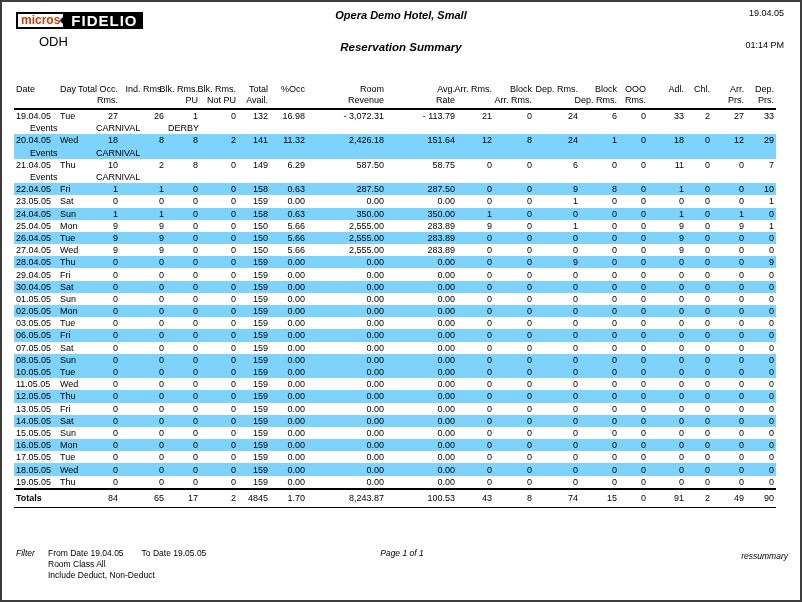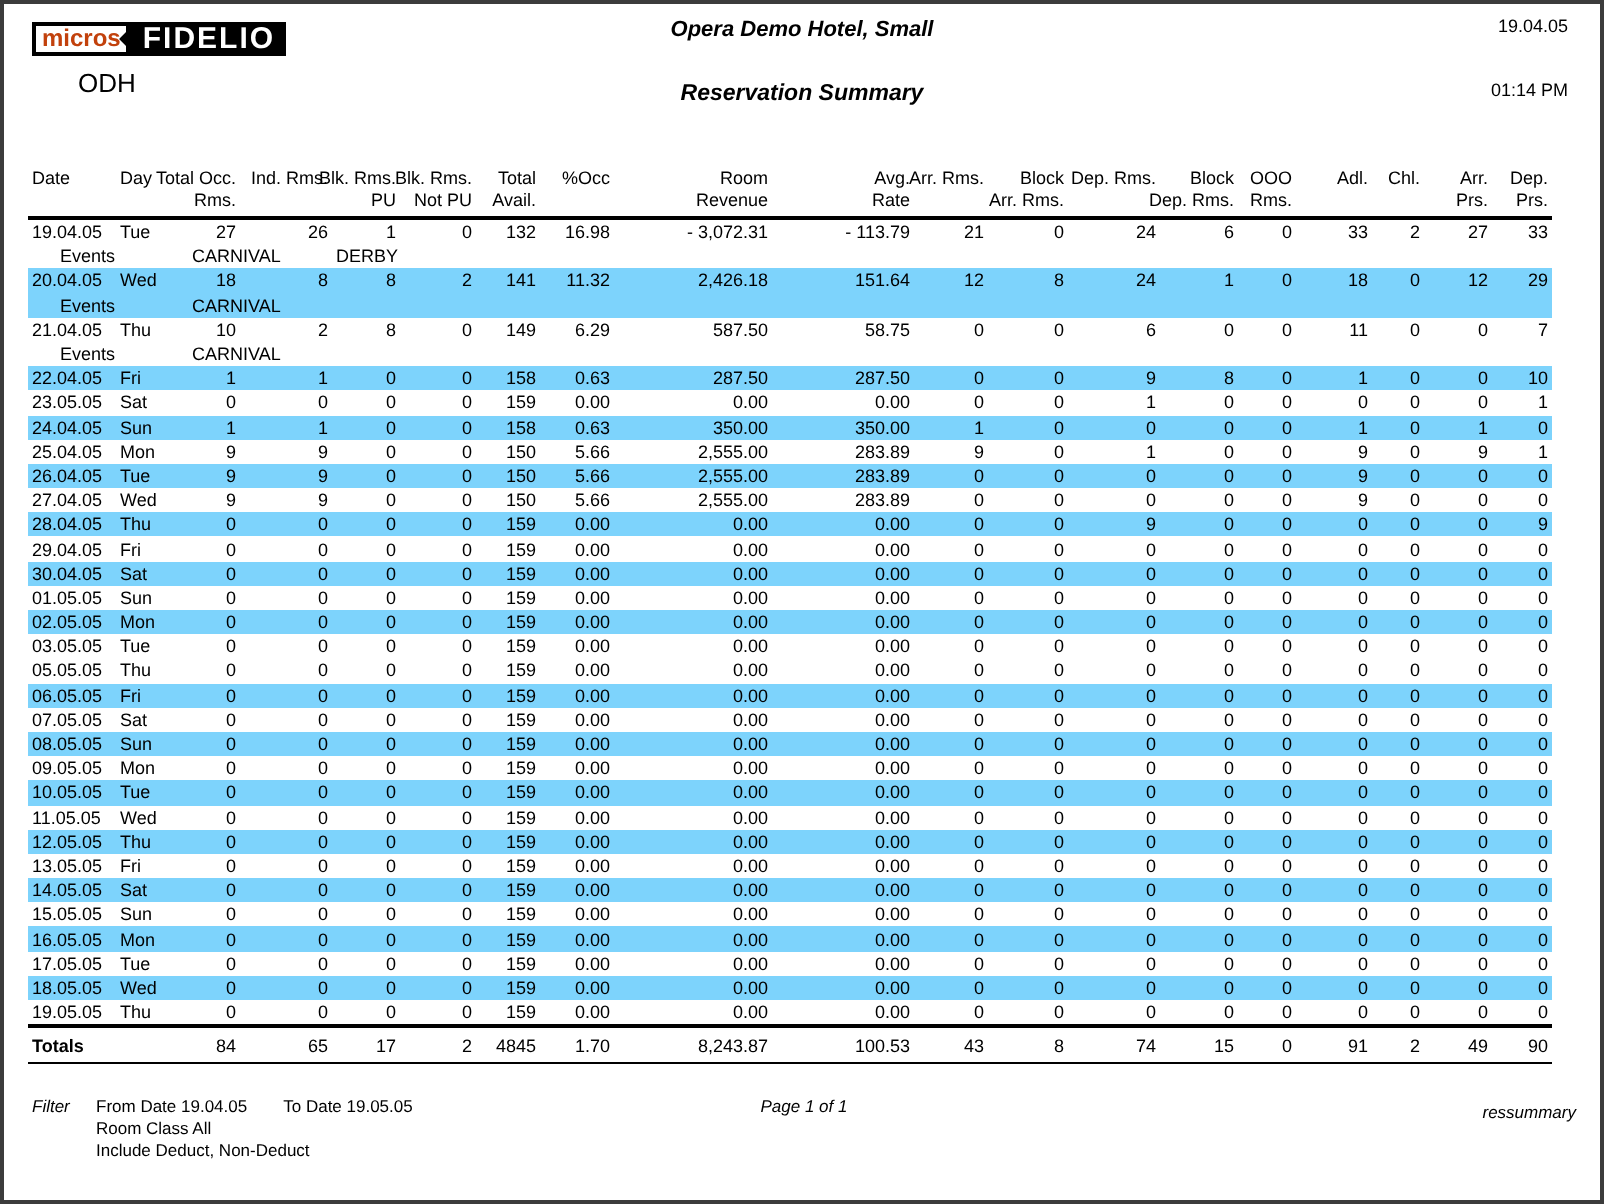--- a/index.html
+++ b/index.html
@@ -503,41 +503,20 @@
             <td class="num">0</td>
             <td class="num">0</td>
             <td class="num">0</td>
             <td class="num">0</td>
             <td class="num">0</td>
             <td class="num">0</td>
             <td class="num">0</td>
             <td class="num">0</td>
             <td class="num">0</td>
           </tr>
-          <tr>
-            <td class="txt">05.05.05</td>
-            <td class="txt">Thu</td>
-            <td class="num">0</td>
-            <td class="num">0</td>
-            <td class="num">0</td>
-            <td class="num">0</td>
-            <td class="num">159</td>
-            <td class="num">0.00</td>
-            <td class="num">0.00</td>
-            <td class="num">0.00</td>
-            <td class="num">0</td>
-            <td class="num">0</td>
-            <td class="num">0</td>
-            <td class="num">0</td>
-            <td class="num">0</td>
-            <td class="num">0</td>
-            <td class="num">0</td>
-            <td class="num">0</td>
-            <td class="num">0</td>
-          </tr>
           <tr class="stripe">
             <td class="txt">06.05.05</td>
             <td class="txt">Fri</td>
             <td class="num">0</td>
             <td class="num">0</td>
             <td class="num">0</td>
             <td class="num">0</td>
             <td class="num">159</td>
             <td class="num">0.00</td>
             <td class="num">0.00</td>
@@ -569,41 +548,20 @@
             <td class="num">0</td>
             <td class="num">0</td>
             <td class="num">0</td>
             <td class="num">0</td>
             <td class="num">0</td>
             <td class="num">0</td>
           </tr>
           <tr class="stripe">
             <td class="txt">08.05.05</td>
             <td class="txt">Sun</td>
-            <td class="num">0</td>
-            <td class="num">0</td>
-            <td class="num">0</td>
-            <td class="num">0</td>
-            <td class="num">159</td>
-            <td class="num">0.00</td>
-            <td class="num">0.00</td>
-            <td class="num">0.00</td>
-            <td class="num">0</td>
-            <td class="num">0</td>
-            <td class="num">0</td>
-            <td class="num">0</td>
-            <td class="num">0</td>
-            <td class="num">0</td>
-            <td class="num">0</td>
-            <td class="num">0</td>
-            <td class="num">0</td>
-          </tr>
-          <tr>
-            <td class="txt">09.05.05</td>
-            <td class="txt">Mon</td>
             <td class="num">0</td>
             <td class="num">0</td>
             <td class="num">0</td>
             <td class="num">0</td>
             <td class="num">159</td>
             <td class="num">0.00</td>
             <td class="num">0.00</td>
             <td class="num">0.00</td>
             <td class="num">0</td>
             <td class="num">0</td>

